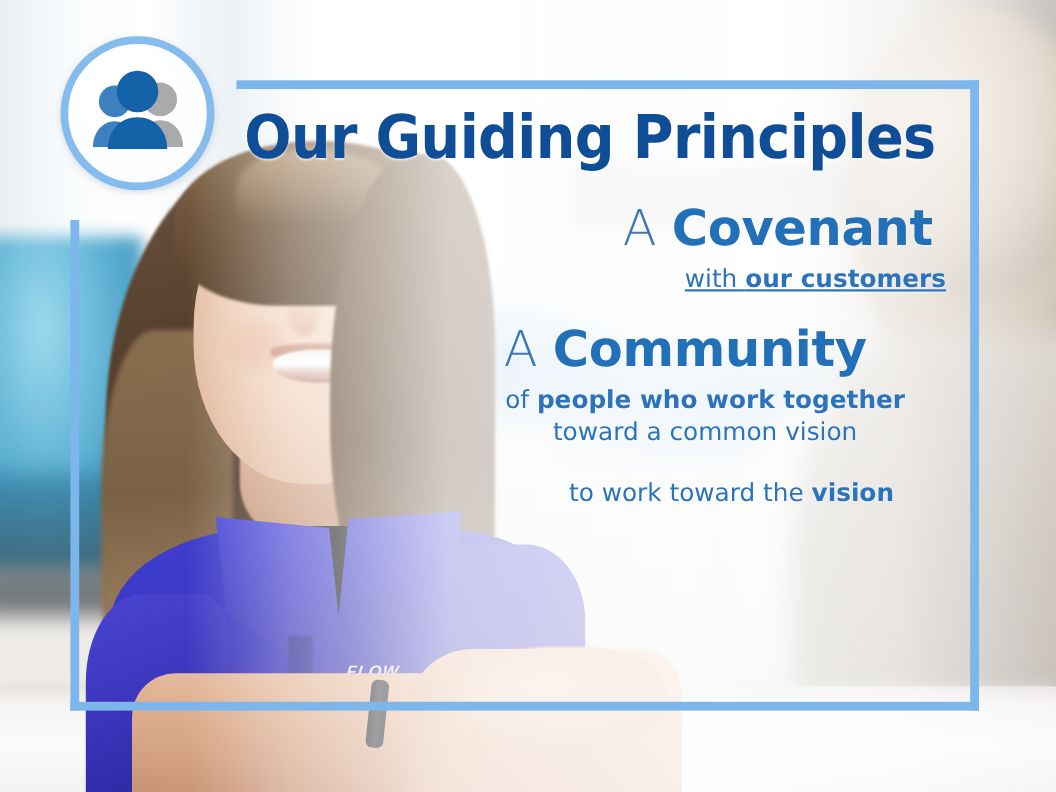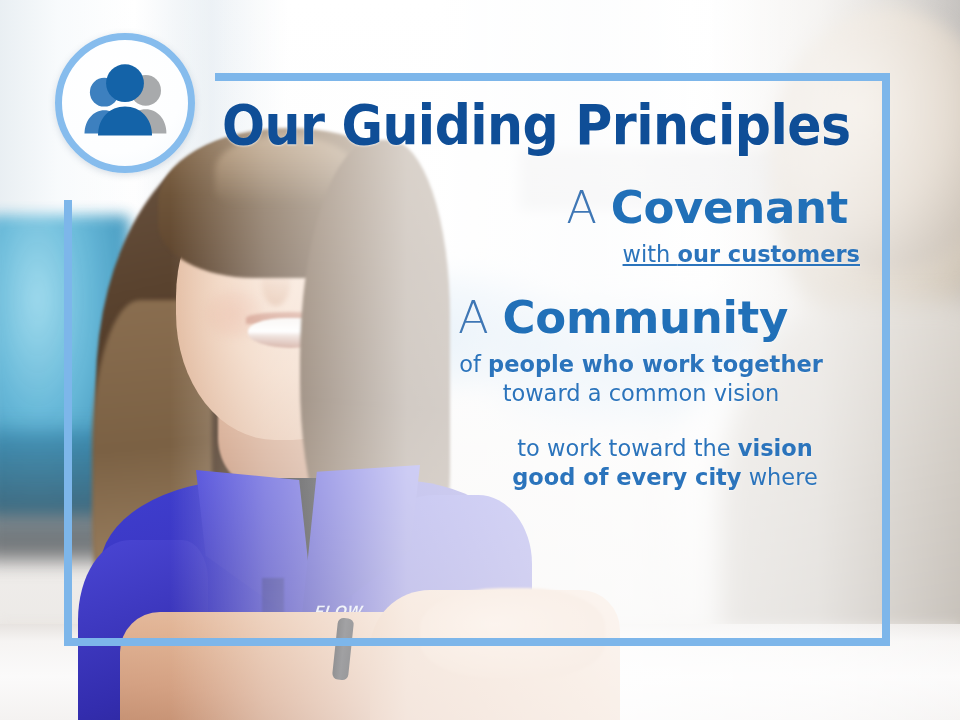--- a/index.html
+++ b/index.html
@@ -477,19 +477,18 @@
       </div>
       <div class="p-sub">
         <div><span>of </span><b>people who work together</b></div>
         <div>toward a common vision</div>
       </div>
     </div>
 
     <div class="p-block block-commitment">
       <div class="p-sub">
         <div>to work toward the <b>vision</b></div>
-        <div><b>good of every city</b> where</div>
       </div>
     </div>
 
   </div>
 
 </div>
 
 </body></html>

